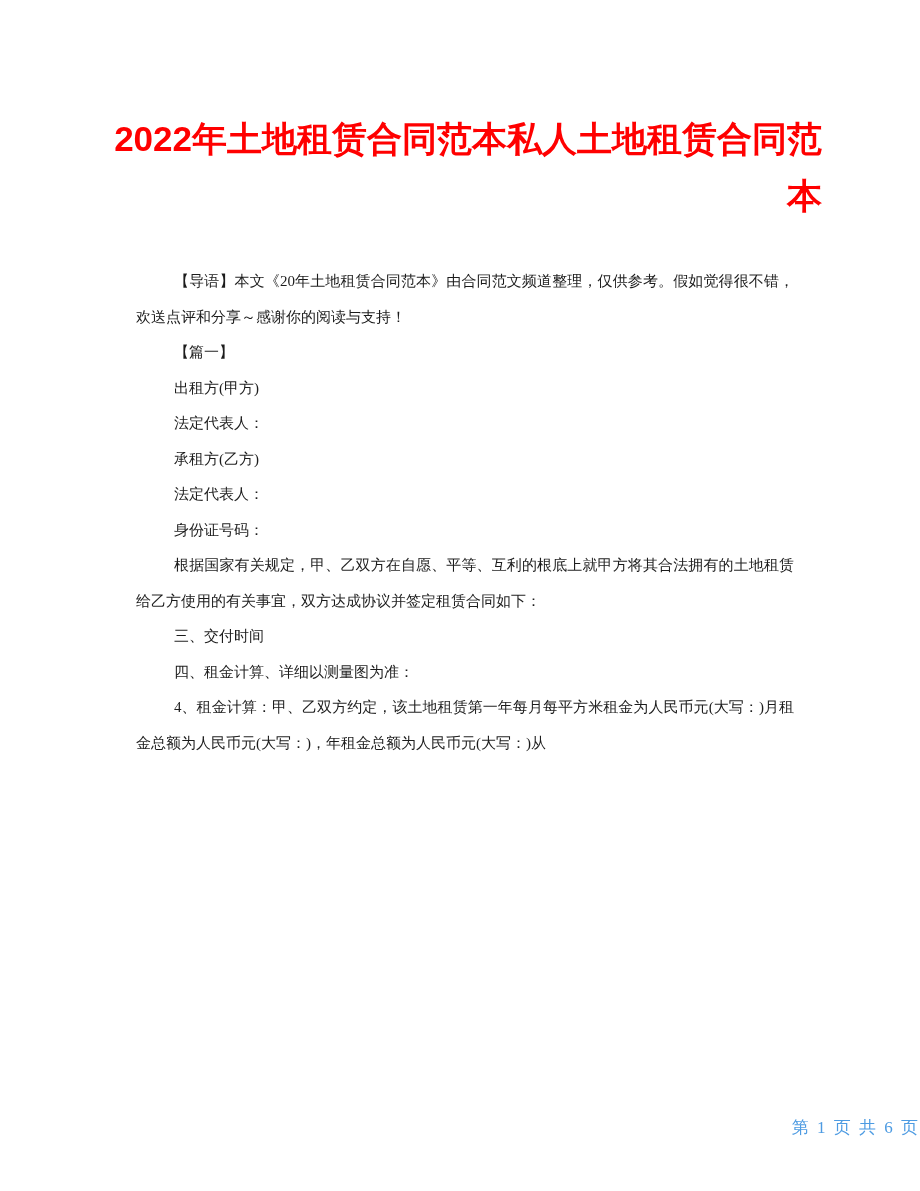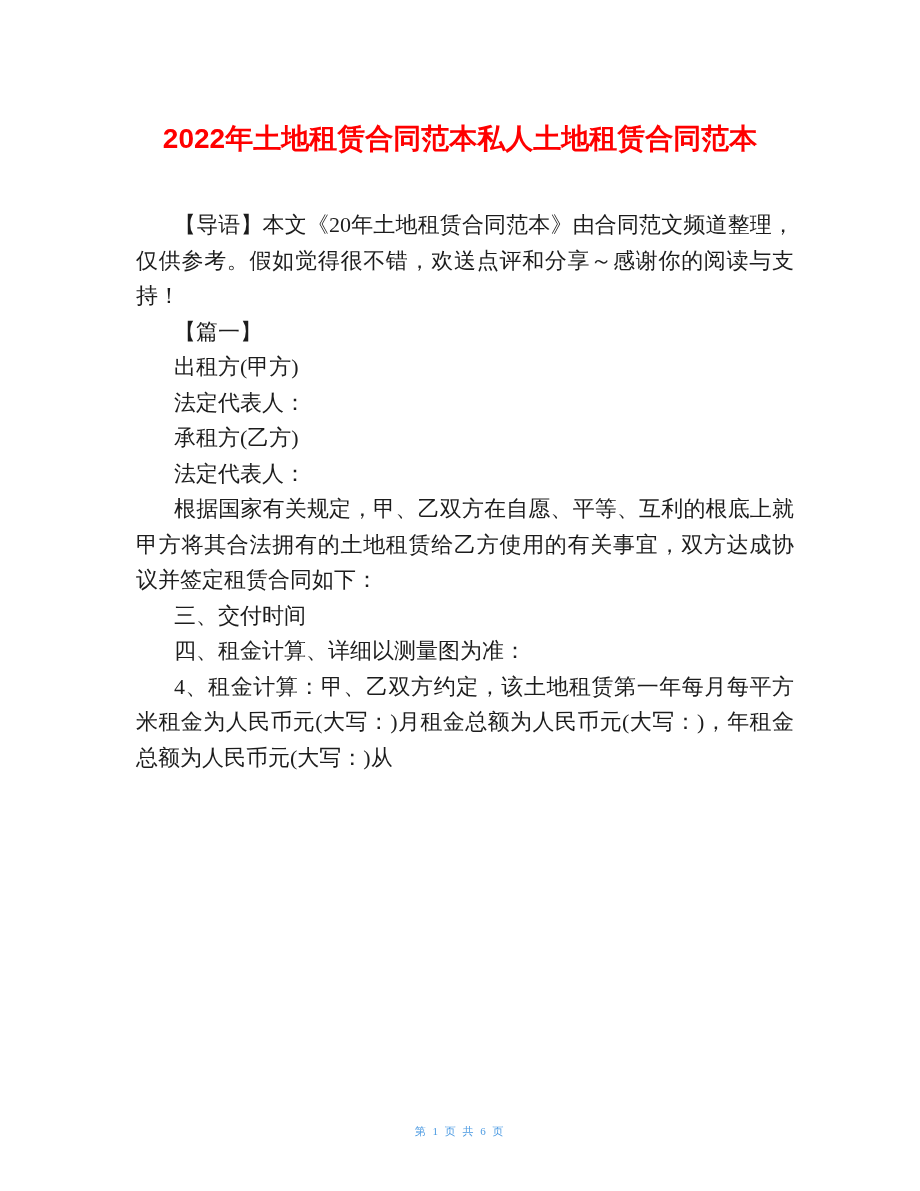--- a/index.html
+++ b/index.html
@@ -12,67 +12,68 @@
     width: 920px;
     height: 1191px;
     margin: 0 auto;
     background: var(--page-bg, #ffffff);
     overflow: hidden;
     font-family: "Liberation Serif", "DejaVu Serif", serif;
   }
   .doc-title {
     width: 724px;
     margin: 110px auto 0 auto;
-    text-align: center;
+    text-align: right;
     font-family: "Liberation Sans", "DejaVu Sans", sans-serif;
     font-weight: bold;
-    font-size: 28px;
+    font-size: 35px;
     line-height: 57px;
     color: var(--title-color, #ff0000);
     letter-spacing: 0px;
   }
   .doc-body {
     width: 658px;
     margin: 40px 126px 0 136px;
-    font-size: 22px;
+    font-size: 15px;
     line-height: 35.5px;
     color: var(--body-color, #1c1c1c);
     text-align: justify;
   }
   .doc-body p {
     margin: 0;
     padding: 0;
     text-indent: 38px;
   }
   .page-footer {
     position: absolute;
     left: 0;
     right: 0;
     bottom: 52px;
-    text-align: center;
-    font-size: 11px;
+    text-align: right;
+    font-size: 17px;
     letter-spacing: 2px;
     color: var(--footer-color, #4d9be2);
     font-family: "Liberation Serif", "DejaVu Serif", serif;
   }
 </style>
 </head>
 <body>
 
 <div class="page">
 
   <h1 class="doc-title">2022年土地租赁合同范本私人土地租赁合同范本</h1>
 
   <div class="doc-body">
     <p>【导语】本文《20年土地租赁合同范本》由合同范文频道整理，仅供参考。假如觉得很不错，欢送点评和分享～感谢你的阅读与支持！</p>
     <p>【篇一】</p>
     <p>出租方(甲方)</p>
     <p>法定代表人：</p>
     <p>承租方(乙方)</p>
     <p>法定代表人：</p>
+    <p>身份证号码：</p>
     <p>根据国家有关规定，甲、乙双方在自愿、平等、互利的根底上就甲方将其合法拥有的土地租赁给乙方使用的有关事宜，双方达成协议并签定租赁合同如下：</p>
     <p>三、交付时间</p>
     <p>四、租金计算、详细以测量图为准：</p>
     <p>4、租金计算：甲、乙双方约定，该土地租赁第一年每月每平方米租金为人民币元(大写：)月租金总额为人民币元(大写：)，年租金总额为人民币元(大写：)从</p>
   </div>
 
   <div class="page-footer">第 1 页 共 6 页</div>
 
 </div>
 

